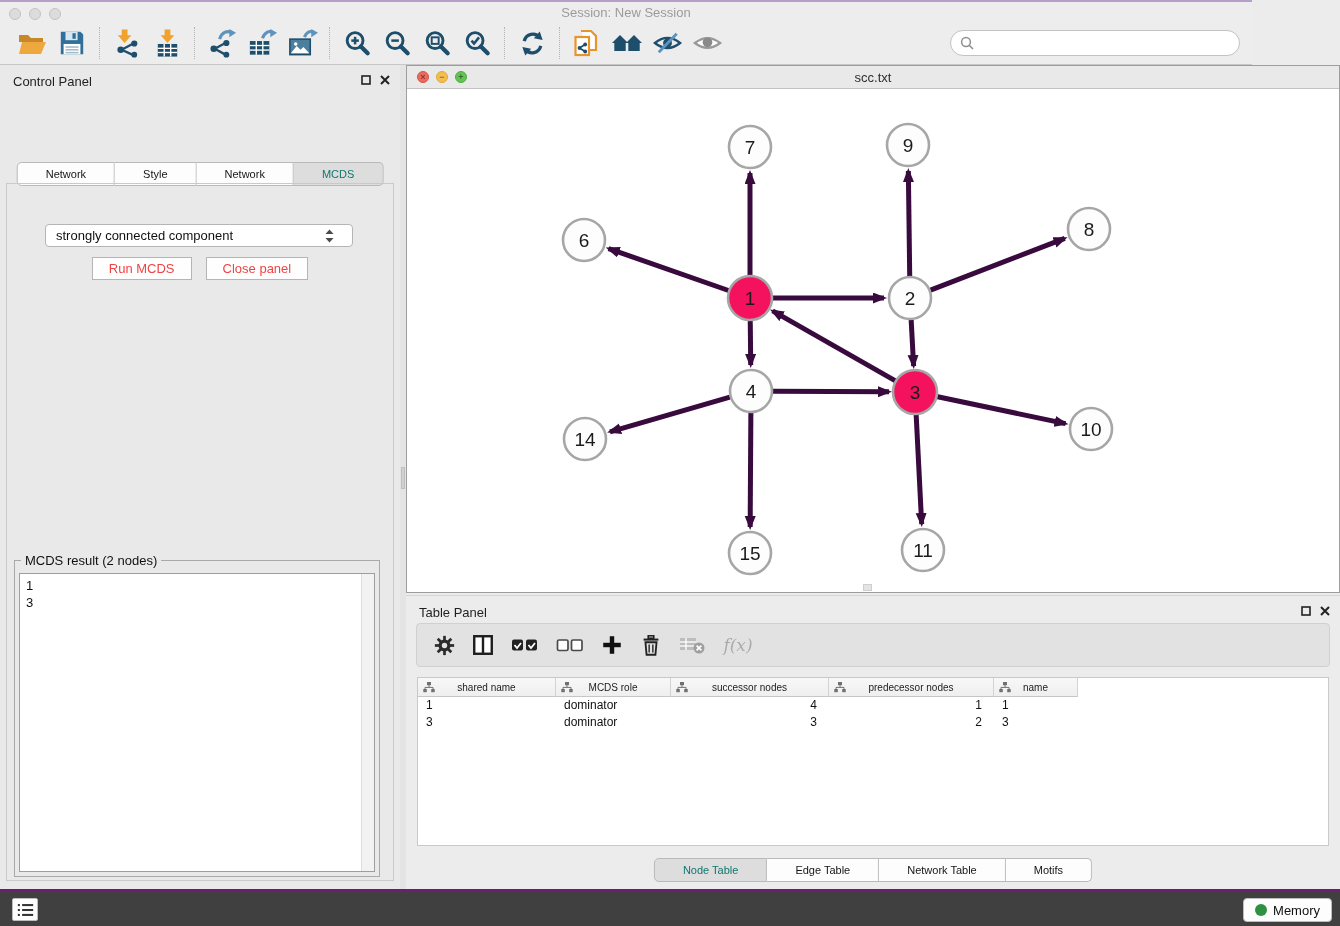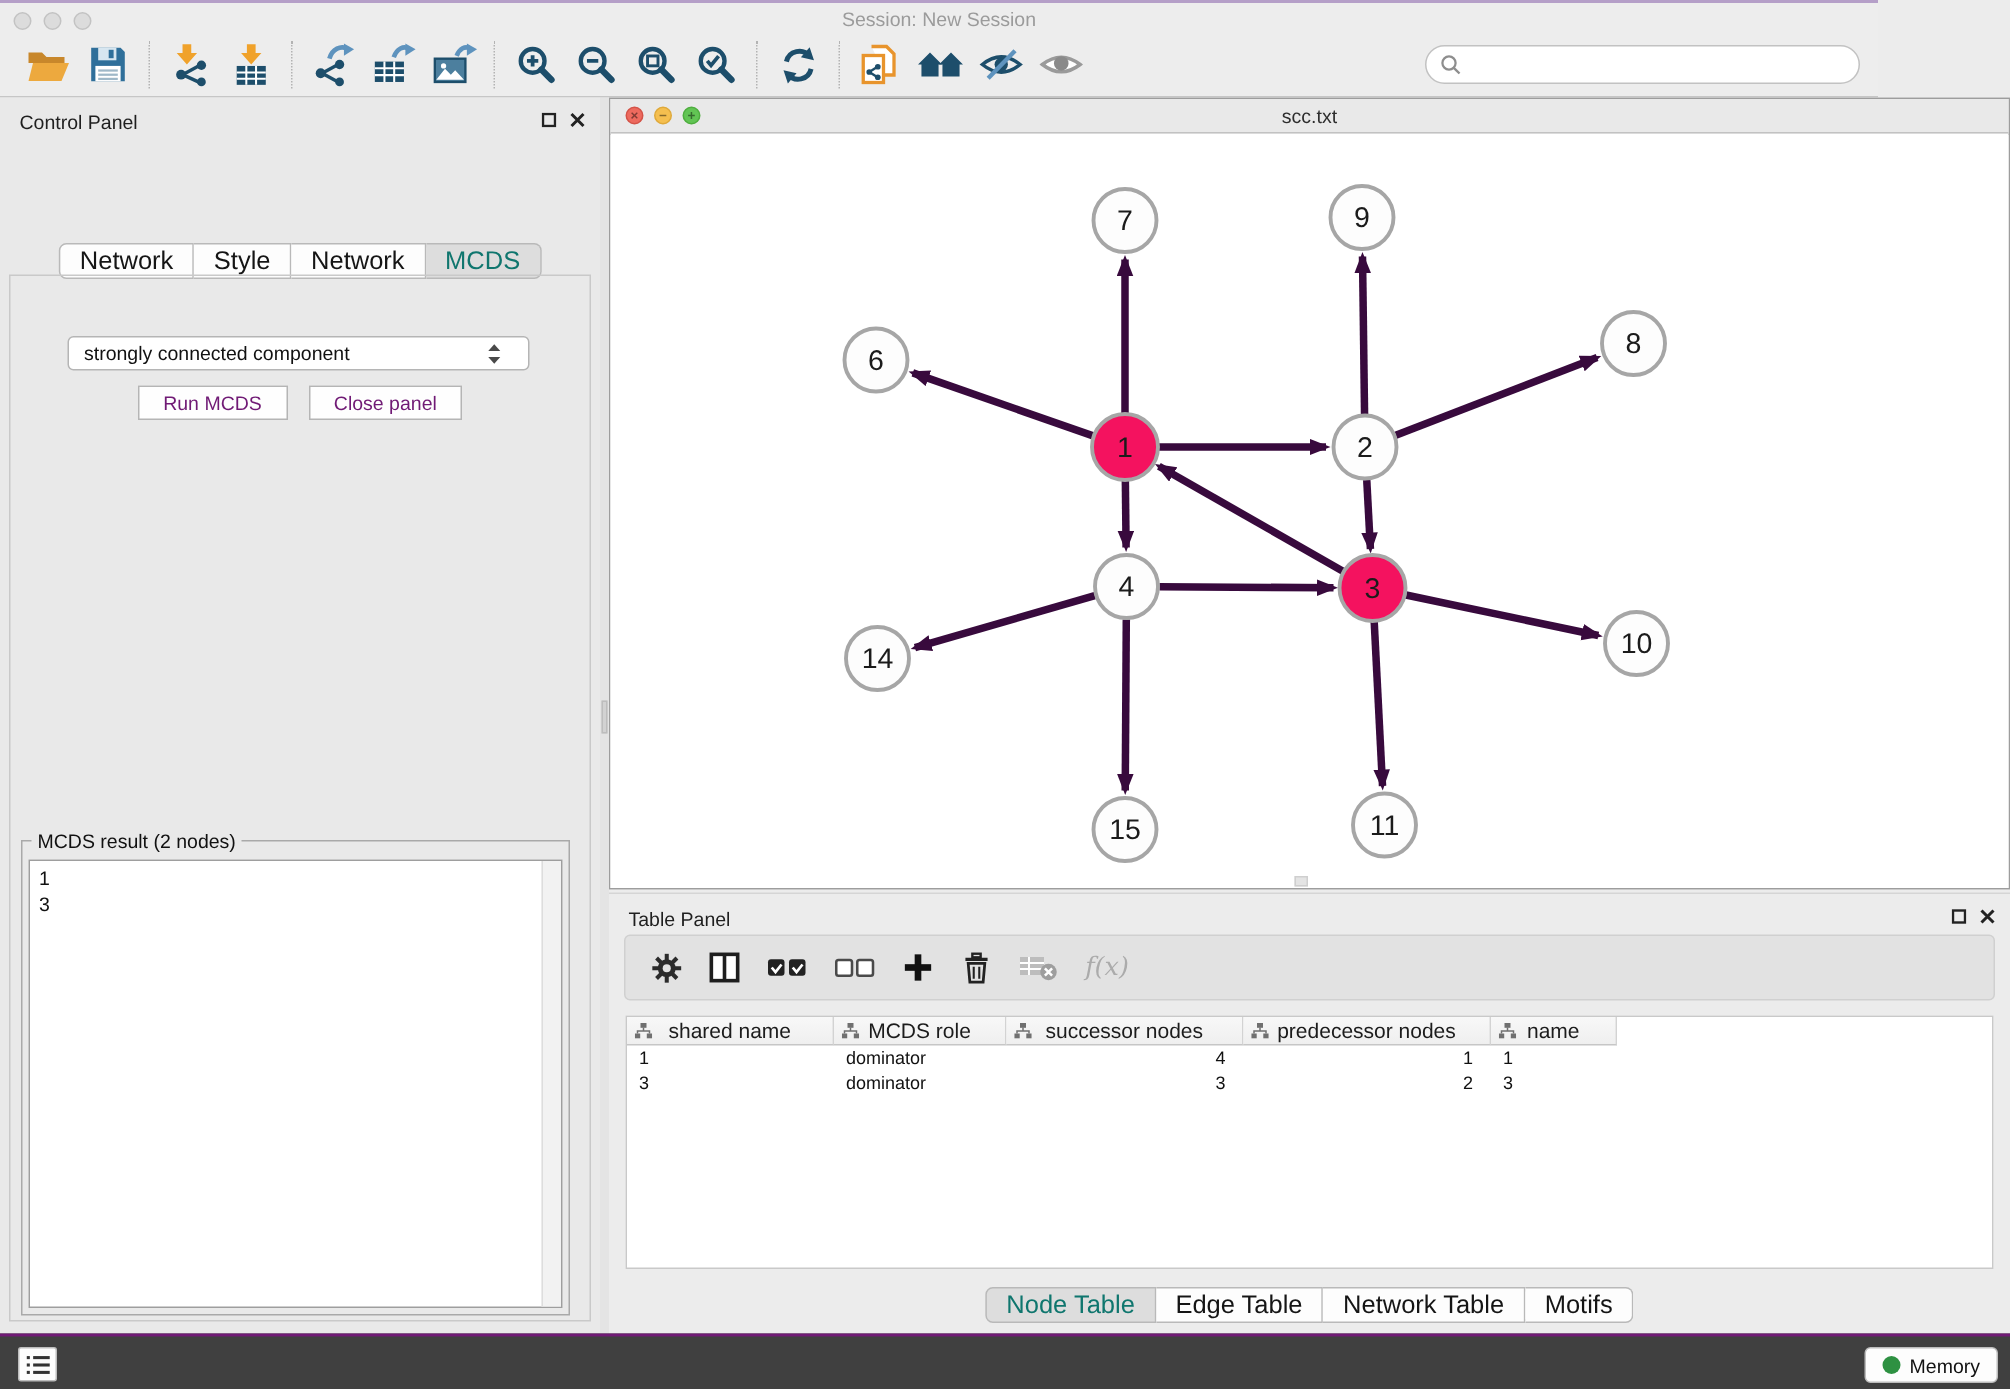--- a/index.html
+++ b/index.html
@@ -27,33 +27,33 @@
   .search-field { margin-left:auto; width:290px; height:26px; background:#FFF; border:1px solid #C2C2C2;
                   border-radius:13px; display:flex; align-items:center; padding:0 9px; gap:5px; }
   .search-input { border:none; outline:none; flex:1; font-size:13px; background:transparent; }
 
   
   .control-panel { position:absolute; left:0; top:65px; width:400px; height:824px; background:#E9E9E9; }
   .panel-head { position:absolute; top:6px; left:0; right:0; height:22px; }
   .panel-head .ph-title { position:absolute; left:13px; top:3px; font-size:13px; color:#1F1F1F; }
   .ph-icons { position:absolute; right:10px; top:4px; display:flex; gap:9px; align-items:center; }
   .seg { display:flex; }
-  .seg .tab { background:#FDFDFD; border:1px solid #B9B9B9; border-left:none; padding:3px 13px;
-              font-size:17px; color:#151515; line-height:16px; white-space:nowrap;text-align:center; }
+  .seg .tab { background:#FDFDFD; border:1px solid #B9B9B9; border-left:none; padding:3px 28px;
+              font-size:11px; color:#151515; line-height:16px; white-space:nowrap;text-align:center; }
   .seg .tab:first-child { border-left:1px solid #B9B9B9; border-radius:5px 0 0 5px; }
   .seg .tab:last-child { border-radius:0 5px 5px 0; }
   .seg .tab.selected { background:#DDDDDD; color:#0f766e; }
   .cp-tabs { position:absolute; top:97px; left:50%; transform:translateX(-50%); }
   .cp-inner { position:absolute; left:6px; right:6px; top:118px; bottom:8px; border:1px solid #C9C9C9; }
   .opt-label { position:absolute; top:19px; left:0; right:0; text-align:center; font-size:13px; color:#111; }
   .dropdown { position:absolute; top:40px; left:38px; right:40px; height:23px; background:#FFF;
               border:1px solid #B5B5B5; border-radius:4px; display:flex; align-items:center; padding:0 18px 0 10px; }
   .dropdown .dd-value { flex:1; font-size:13px; color:#111; }
   .btn-row { position:absolute; top:73px; left:0; right:0; display:flex; justify-content:center; gap:14px; }
-  .push-btn { background:#FEFEFE; border:1px solid #B5B5B5; border-radius:0; font-size:13px; color:#701a75;
+  .push-btn { background:#FEFEFE; border:1px solid #B5B5B5; border-radius:0; font-size:13px; color:#ef4444;
               padding:3px 16px; line-height:15px; }
   .result-group { position:absolute; left:7px; right:13px; top:376px; bottom:3px; border:1px solid #A9A9A9; }
   .result-legend { position:absolute; top:-8px; left:6px; background:#E9E9E9; padding:0 4px; font-size:13px; color:#111; }
   .result-box { position:absolute; left:4px; right:4px; top:12px; bottom:4px; background:#FFF; border:1px solid #9E9E9E; }
   .result-lines { position:absolute; left:6px; top:3px; right:20px; bottom:3px; font-size:13px; color:#111; line-height:17px; }
   .result-scroll { position:absolute; right:0; top:0; bottom:0; width:13px; background:#F2F2F2; border-left:1px solid #DDD; }
   .splitter { position:absolute; left:400px; top:65px; width:6px; height:824px; background:#E4E4E4; }
   .splitter-grip { position:absolute; top:402px; left:1px; width:4px; height:22px; background:#D2D2D2; border:1px solid #BDBDBD; }
 
   
@@ -66,21 +66,21 @@
 
   
   .table-panel { position:absolute; left:406px; top:595px; width:934px; height:294px; background:#ECECEC; border-top:1px solid #D5D5D5; }
   .tp-toolbar { position:absolute; left:10px; right:10px; top:27px; height:44px; background:#E2E2E2;
                 border:1px solid #D0D0D0; border-radius:4px; display:flex; align-items:center; gap:13px; padding:0 14px; }
   .tp-btn { width:26px; height:26px; display:flex; align-items:center; justify-content:center; }
   .fx-label { font-family:"DejaVu Serif", serif; font-style:italic; font-size:17px; color:#ABABAB; }
   .tp-table { position:absolute; left:11px; right:11px; top:81px; height:169px; background:#FFF; border:1px solid #C9C9C9; overflow:hidden; }
   .tbl-head { display:flex; height:19px; }
   .th { position:relative; height:19px; background:linear-gradient(#F8F8F8,#EFEFEF); border-right:1px solid #D3D3D3;
-        border-bottom:1px solid #C6C6C6; display:flex; align-items:center; justify-content:center; font-size:14px; color:#1C1C1C; }
+        border-bottom:1px solid #C6C6C6; display:flex; align-items:center; justify-content:center; font-size:10px; color:#1C1C1C; }
   .th .attr-ic { position:absolute; left:5px; top:4px; }
   .tr { display:flex; height:17px; }
   .td { font-size:12px; color:#111; line-height:17px; white-space:nowrap; overflow:hidden; }
   .td.left { padding-left:8px; text-align:left; }
   .td.right { padding-right:12px; text-align:right; }
   .tp-tabs { position:absolute; bottom:7px; left:50%; transform:translateX(-50%); }
 
   
   .statusbar { position:absolute; left:0; bottom:0; width:1340px; height:37px; background:#404040; border-top:2px solid #701a75; }
   .list-btn { position:absolute; left:12px; top:7px; width:26px; height:23px; background:#FDFDFD; border:1px solid #BDBDBD;

